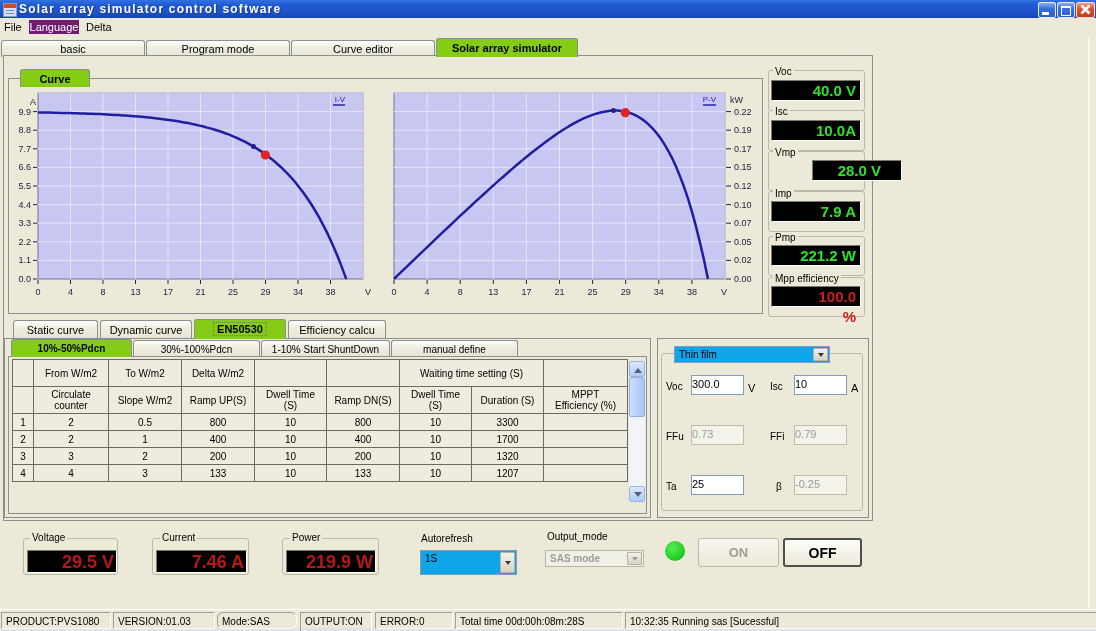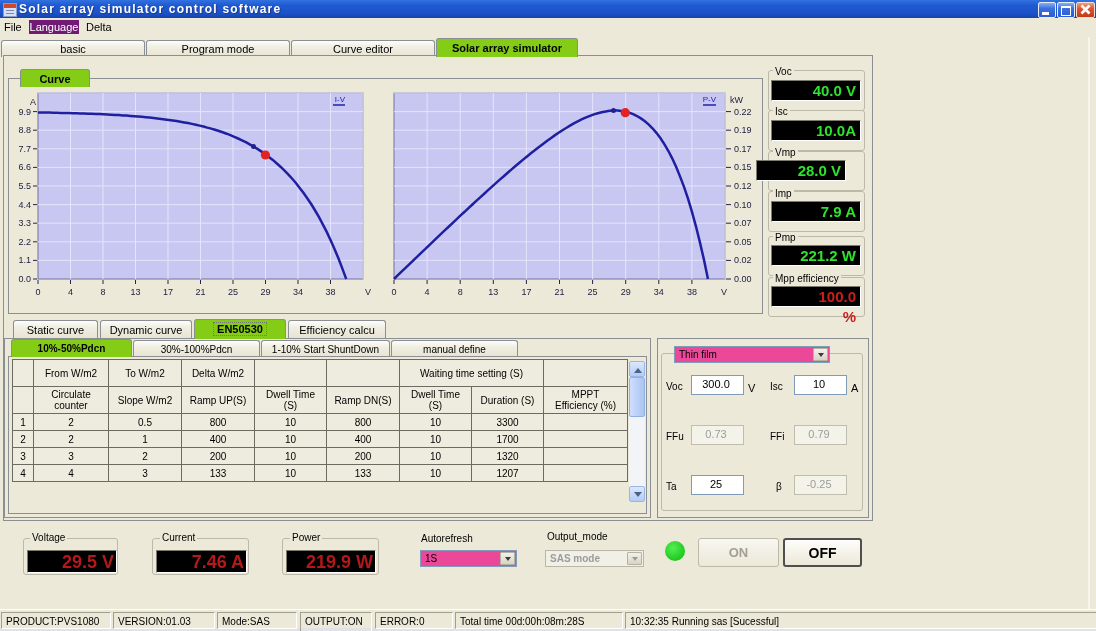--- a/index.html
+++ b/index.html
@@ -13,24 +13,24 @@
 .gb{position:absolute;box-sizing:border-box;border:1px solid #bcb9a8;border-radius:3px;}
 .gblabel{position:absolute;background:#ece9d8;font-size:10px;color:#000;padding:0 2px;line-height:10px;}
 .led{position:absolute;box-sizing:border-box;background:#000;
   border-top:1px solid #7d7a6e;border-left:1px solid #7d7a6e;
   border-bottom:1px solid #fff;border-right:1px solid #fff;
   font-weight:bold;text-align:right;}
 .ledg{color:#2ee22e;}
 .ledr{color:#cb1d1d;padding-left:32px;}
 .ledr2{color:#b41818;}
 .inp{position:absolute;box-sizing:border-box;background:#fff;border:1px solid #7f9db9;
-  font-size:11px;text-align:center;padding:2px 3px 0 0;color:#000;}
+  font-size:11px;text-align:left;padding:2px 3px 0 0;color:#000;}
 .inpd{background:#f4f3ea;border:1px solid #c0bdae;color:#9b9b9b;}
 .lbl{position:absolute;font-size:10px;color:#000;white-space:nowrap;}
-.combo{position:absolute;box-sizing:border-box;background:#ec4899;border:1px solid #7f9db9;
+.combo{position:absolute;box-sizing:border-box;background:#0ea5e9;border:1px solid #7f9db9;
   font-size:10px;color:#000;}
 .cbtn{position:absolute;right:1px;top:1px;bottom:1px;width:15px;box-sizing:border-box;
   background:linear-gradient(#f2f1ea,#d8d4c4);border:1px solid #b5b2a2;border-radius:1px;}
 .carr{position:absolute;left:4px;top:50%;margin-top:-2px;width:0;height:0;
   border-left:3px solid transparent;border-right:3px solid transparent;border-top:4px solid #3a3a3a;}
 .sb{position:absolute;font-size:10px;color:#000;box-sizing:border-box;
   border-top:1px solid #a19e92;border-left:1px solid #a19e92;
   border-bottom:1px solid #fff;border-right:1px solid #fff;
   padding:3px 0 0 4px;white-space:nowrap;overflow:hidden;}
 table.grid{border-collapse:collapse;table-layout:fixed;background:#eeecdf;border:1px solid #55554f;}
@@ -228,21 +228,21 @@
 </svg>
 
 <div class="gb" style="left:768px;top:70px;width:97px;height:40.5px;z-index:2;"></div>
 <div class="gblabel" style="left:773px;top:67px;z-index:2;">Voc</div>
 <div class="led ledg" style="left:771px;top:79.5px;width:90px;height:21px;font-size:15px;line-height:20px;padding-right:4px;z-index:2;">40.0 V</div>
 <div class="gb" style="left:768px;top:110px;width:97px;height:40.5px;z-index:2;"></div>
 <div class="gblabel" style="left:773px;top:107px;z-index:2;">Isc</div>
 <div class="led ledg" style="left:771px;top:119.5px;width:90px;height:21px;font-size:15px;line-height:20px;padding-right:4px;z-index:2;">10.0A</div>
 <div class="gb" style="left:768px;top:151px;width:97px;height:40px;z-index:2;"></div>
 <div class="gblabel" style="left:773px;top:148px;z-index:2;">Vmp</div>
-<div class="led ledg" style="left:756px;top:160px;width:90px;height:21px;font-size:15px;line-height:20px;padding-right:4px;z-index:2;">28.0 V</div>
+<div class="led ledg" style="left:812px;top:160px;width:90px;height:21px;font-size:15px;line-height:20px;padding-right:20px;z-index:2;">28.0 V</div>
 <div class="gb" style="left:768px;top:191px;width:97px;height:40.5px;z-index:2;"></div>
 <div class="gblabel" style="left:773px;top:189px;z-index:2;">Imp</div>
 <div class="led ledg" style="left:771px;top:200.5px;width:90px;height:21px;font-size:15px;line-height:20px;padding-right:4px;z-index:2;">7.9 A</div>
 <div class="gb" style="left:768px;top:236px;width:97px;height:40px;z-index:2;"></div>
 <div class="gblabel" style="left:773px;top:233px;z-index:2;">Pmp</div>
 <div class="led ledg" style="left:771px;top:245px;width:90px;height:21px;font-size:15px;line-height:20px;padding-right:4px;z-index:2;">221.2 W</div>
 <div class="gb" style="left:768px;top:277px;width:97px;height:40px;z-index:2;"></div>
 <div class="gblabel" style="left:773px;top:274px;z-index:2;">Mpp efficiency</div>
 <div class="led ledr" style="left:771px;top:286px;width:90px;height:21px;font-size:15px;line-height:20px;padding-right:4px;z-index:2;">100.0 %</div>
 
@@ -379,21 +379,21 @@
 <div class="gb" style="left:23px;top:538px;width:95px;height:37px;"></div>
 <div class="gblabel" style="left:30px;top:533px;">Voltage</div>
 <div class="led ledr2" style="left:27px;top:550px;width:90px;height:23px;font-size:18px;line-height:22px;padding-right:2px;">29.5 V</div>
 <div class="gb" style="left:152px;top:538px;width:97px;height:37px;"></div>
 <div class="gblabel" style="left:160px;top:533px;">Current</div>
 <div class="led ledr2" style="left:156px;top:550px;width:91px;height:23px;font-size:18px;line-height:22px;padding-right:2px;">7.46 A</div>
 <div class="gb" style="left:282px;top:538px;width:97px;height:37px;"></div>
 <div class="gblabel" style="left:290px;top:533px;">Power</div>
 <div class="led ledr2" style="left:286px;top:550px;width:90px;height:23px;font-size:18px;line-height:22px;padding-right:2px;">219.9 W</div>
 <div class="lbl" style="left:421px;top:533px;">Autorefresh</div>
-<div class="combo" style="left:420px;top:550px;width:97px;height:17px;">
+<div class="combo" style="left:420px;top:550px;width:97px;height:25px;">
  <div style="padding:2px 0 0 4px;">1S</div>
  <div class="cbtn">
       <div class="carr"></div>
     </div>
   </div>
 <div class="lbl" style="left:547px;top:531px;">Output_mode</div>
 <div class="combo" style="left:545px;top:550px;width:99px;height:17px;background:#f1f0e7;border-color:#b9b6a7;color:#9b9b9b;">
  <div style="padding:2px 12px 0 4px;font-weight:bold;">SAS mode</div>
  <div class="cbtn">
       <div class="carr" style="border-top-color:#9b9b9b;"></div>
@@ -406,17 +406,17 @@
  font-size:13px;font-weight:bold;color:#a3a093;text-align:center;line-height:27px;">ON</div>
 <div class="abs" style="left:783px;top:538px;width:79px;height:29px;box-sizing:border-box;border-radius:3px;
  border:2px solid #4f4f4f;background:linear-gradient(#fdfdfb,#ece9d8);
  font-size:14px;font-weight:bold;color:#000;text-align:center;line-height:27px;">OFF</div>
 
 <div class="sb" style="left:1087px;top:612px;width:9px;height:17px;"></div>
 <div class="abs" style="left:0;top:609px;width:1096px;height:22px;background:#ece9d8;border-top:1px solid #fff;"></div>
 <div class="abs" style="left:0;top:628px;width:1096px;height:3px;background:#dfe3e8;"></div>
 <div class="sb" style="left:1px;top:612px;width:110px;height:17px;">PRODUCT:PVS1080</div>
 <div class="sb" style="left:113px;top:612px;width:102px;height:17px;">VERSION:01.03</div>
-<div class="sb" style="left:217px;top:612px;width:80px;height:17px;">Mode:SAS</div>
+<div class="sb" style="left:217px;top:612px;width:80px;height:17px;border-radius:6px;">Mode:SAS</div>
 <div class="sb" style="left:300px;top:612px;width:72px;height:24px;">OUTPUT:ON</div>
 <div class="sb" style="left:375px;top:612px;width:78px;height:17px;">ERROR:0</div>
 <div class="sb" style="left:455px;top:612px;width:168px;height:17px;">Total time 00d:00h:08m:28S</div>
 <div class="sb" style="left:625px;top:612px;width:556px;height:17px;">10:32:35 Running sas [Sucessful]</div>
 
 </body></html>

